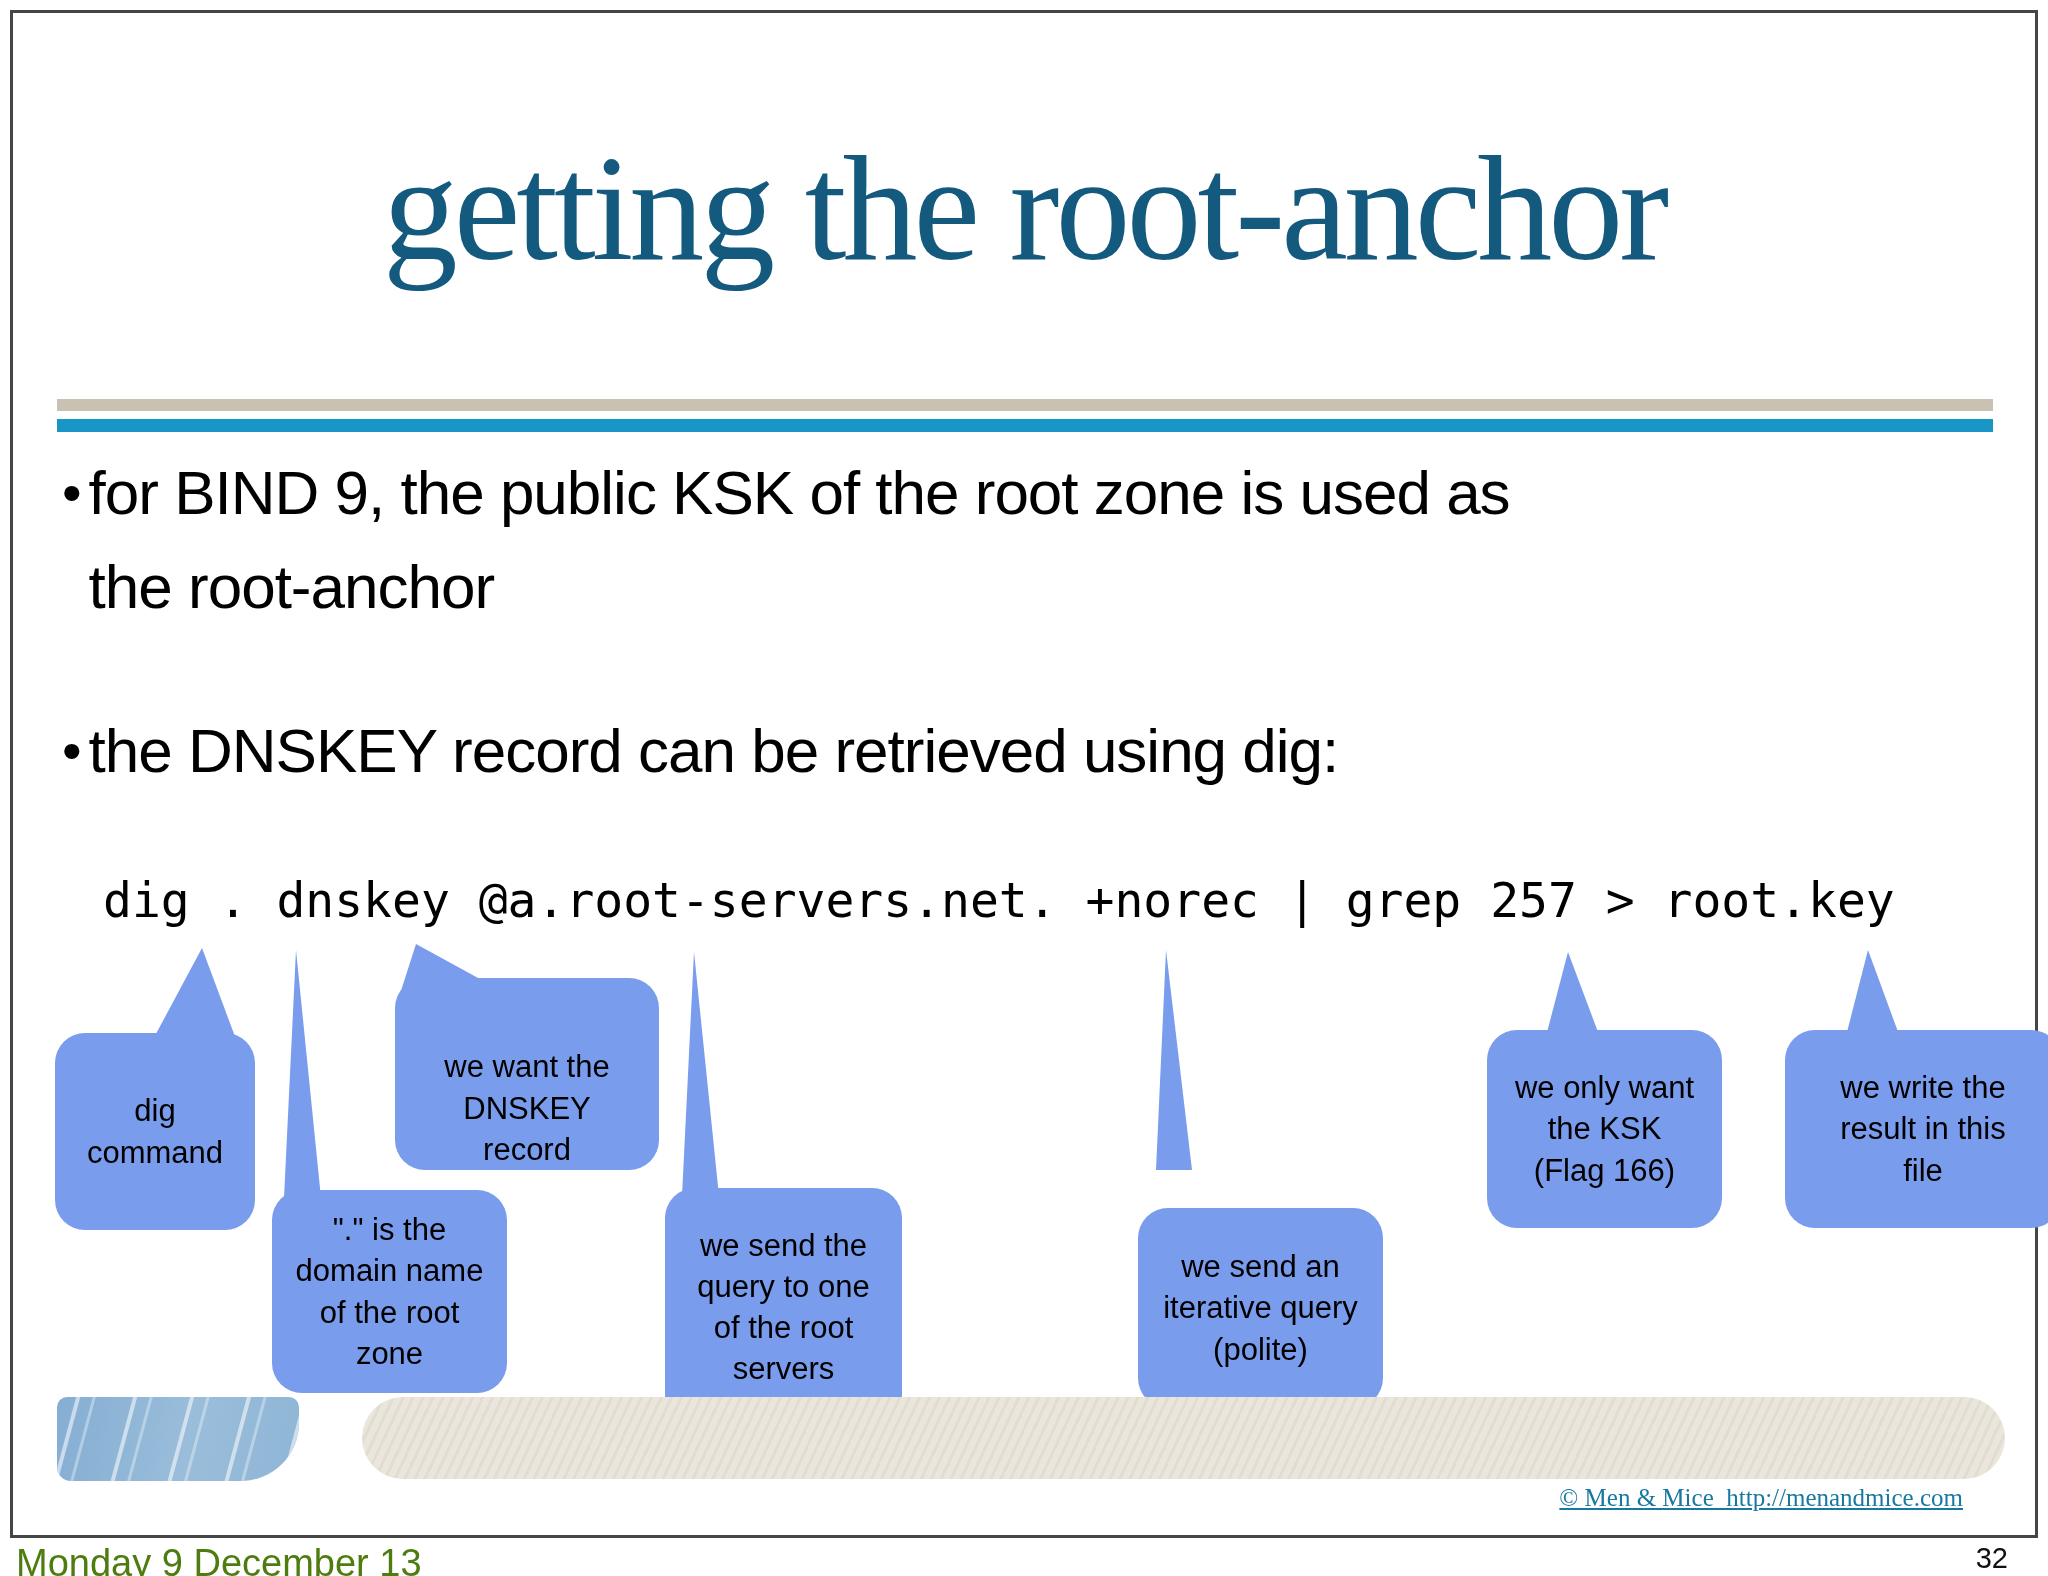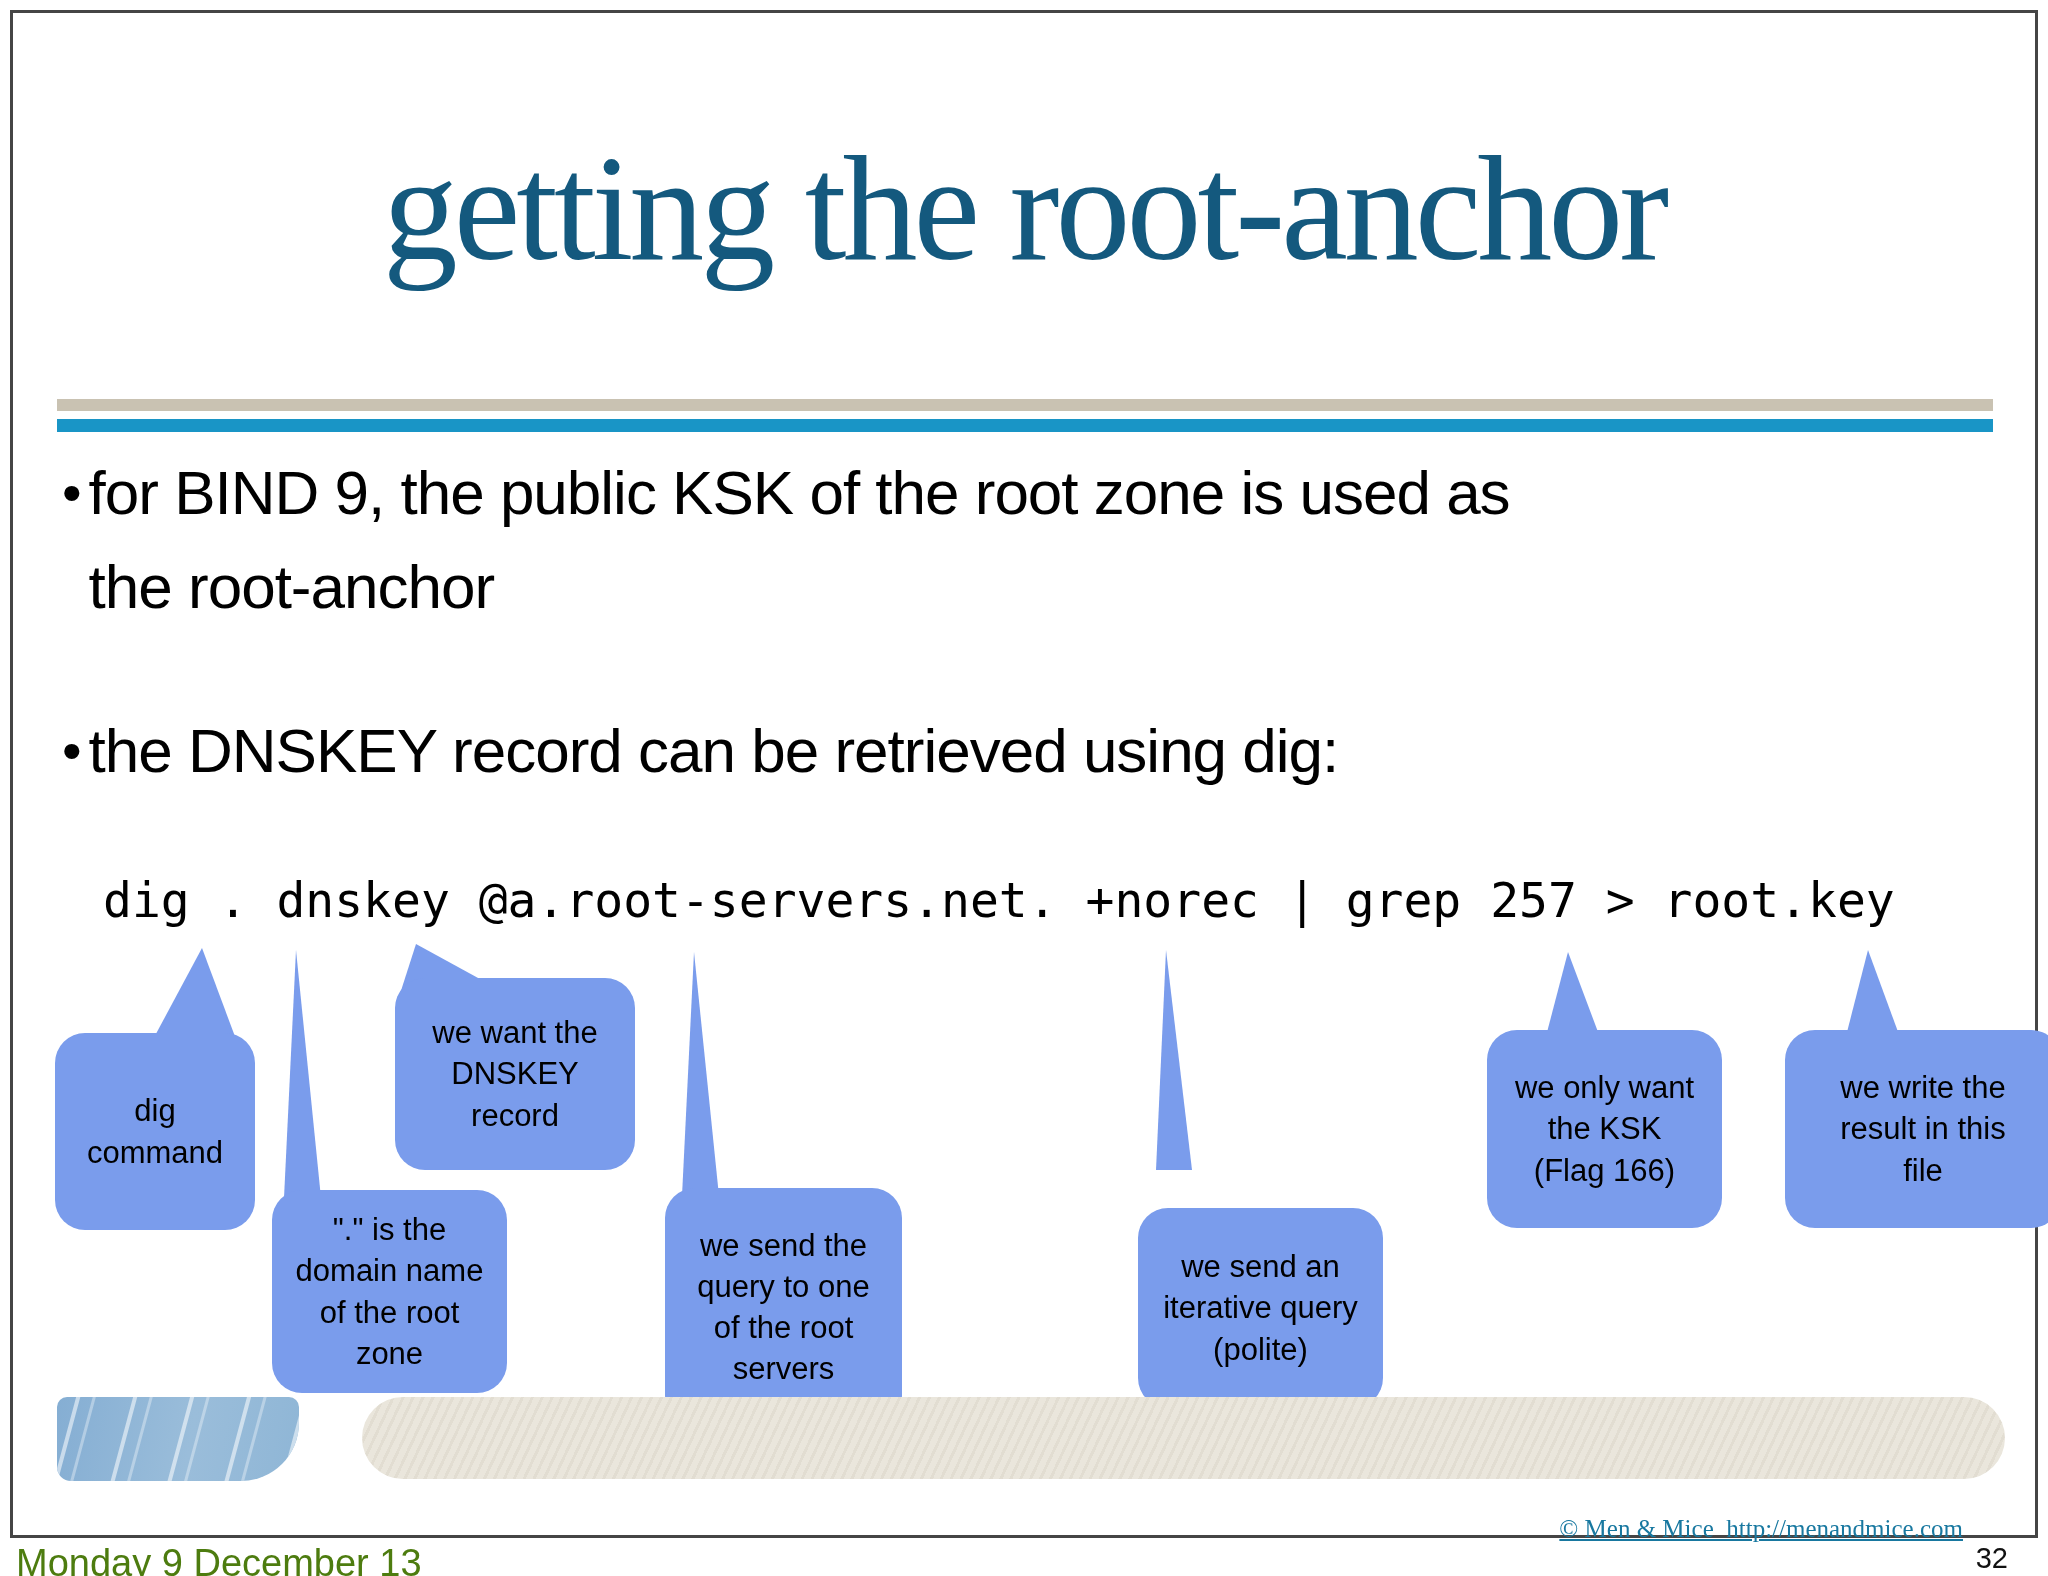--- a/index.html
+++ b/index.html
@@ -68,21 +68,21 @@
     position:absolute;
     background:var(--bubble);
     border-radius:30px;
     display:flex;align-items:center;justify-content:center;
     text-align:center;
     font-size:31px;line-height:1.33;
     white-space:pre;
   }
   .co1{left:55px;  top:1033px;width:200px;height:197px;}
   .co2{left:272px; top:1190px;width:235px;height:203px;}
-  .co3{left:395px; top:978px; width:240px;height:192px;}
+  .co3{left:395px; top:978px; width:264px;height:192px;align-items:flex-end;}
   .co4{left:665px; top:1188px;width:237px;height:238px;}
   .co5{left:1138px;top:1162px;width:245px;height:200px;margin-top:46px;}
   .co6{left:1487px;top:1030px;width:235px;height:198px;}
   .co7{left:1785px;top:1030px;width:276px;height:198px;}
   .deco-blue{
     position:absolute;left:57px;top:1397px;width:242px;height:84px;
     border-radius:10px 10px 58px 14px;
     background:linear-gradient(100deg,#85AED3 0%,#9ABDDA 55%,#8FB6D6 100%);
     overflow:hidden;
   }
@@ -108,21 +108,20 @@
       rgba(255,255,255,0) 3px 9px);
   }
   .credit{
     position:absolute;right:85px;top:1484px;
     font-family:"Liberation Serif", serif;
     font-size:25px;
     color:var(--credit);
     text-decoration:underline;
     white-space:pre;
     cursor:pointer;
-    margin-top:31px;
   }
   .footer-date{
     position:absolute;left:16px;top:1542px;
     font-size:38px;color:#4d7c0f;
   }
   .footer-page{
     position:absolute;right:40px;top:1542px;
     font-size:29px;color:#111;
   }
 </style>

